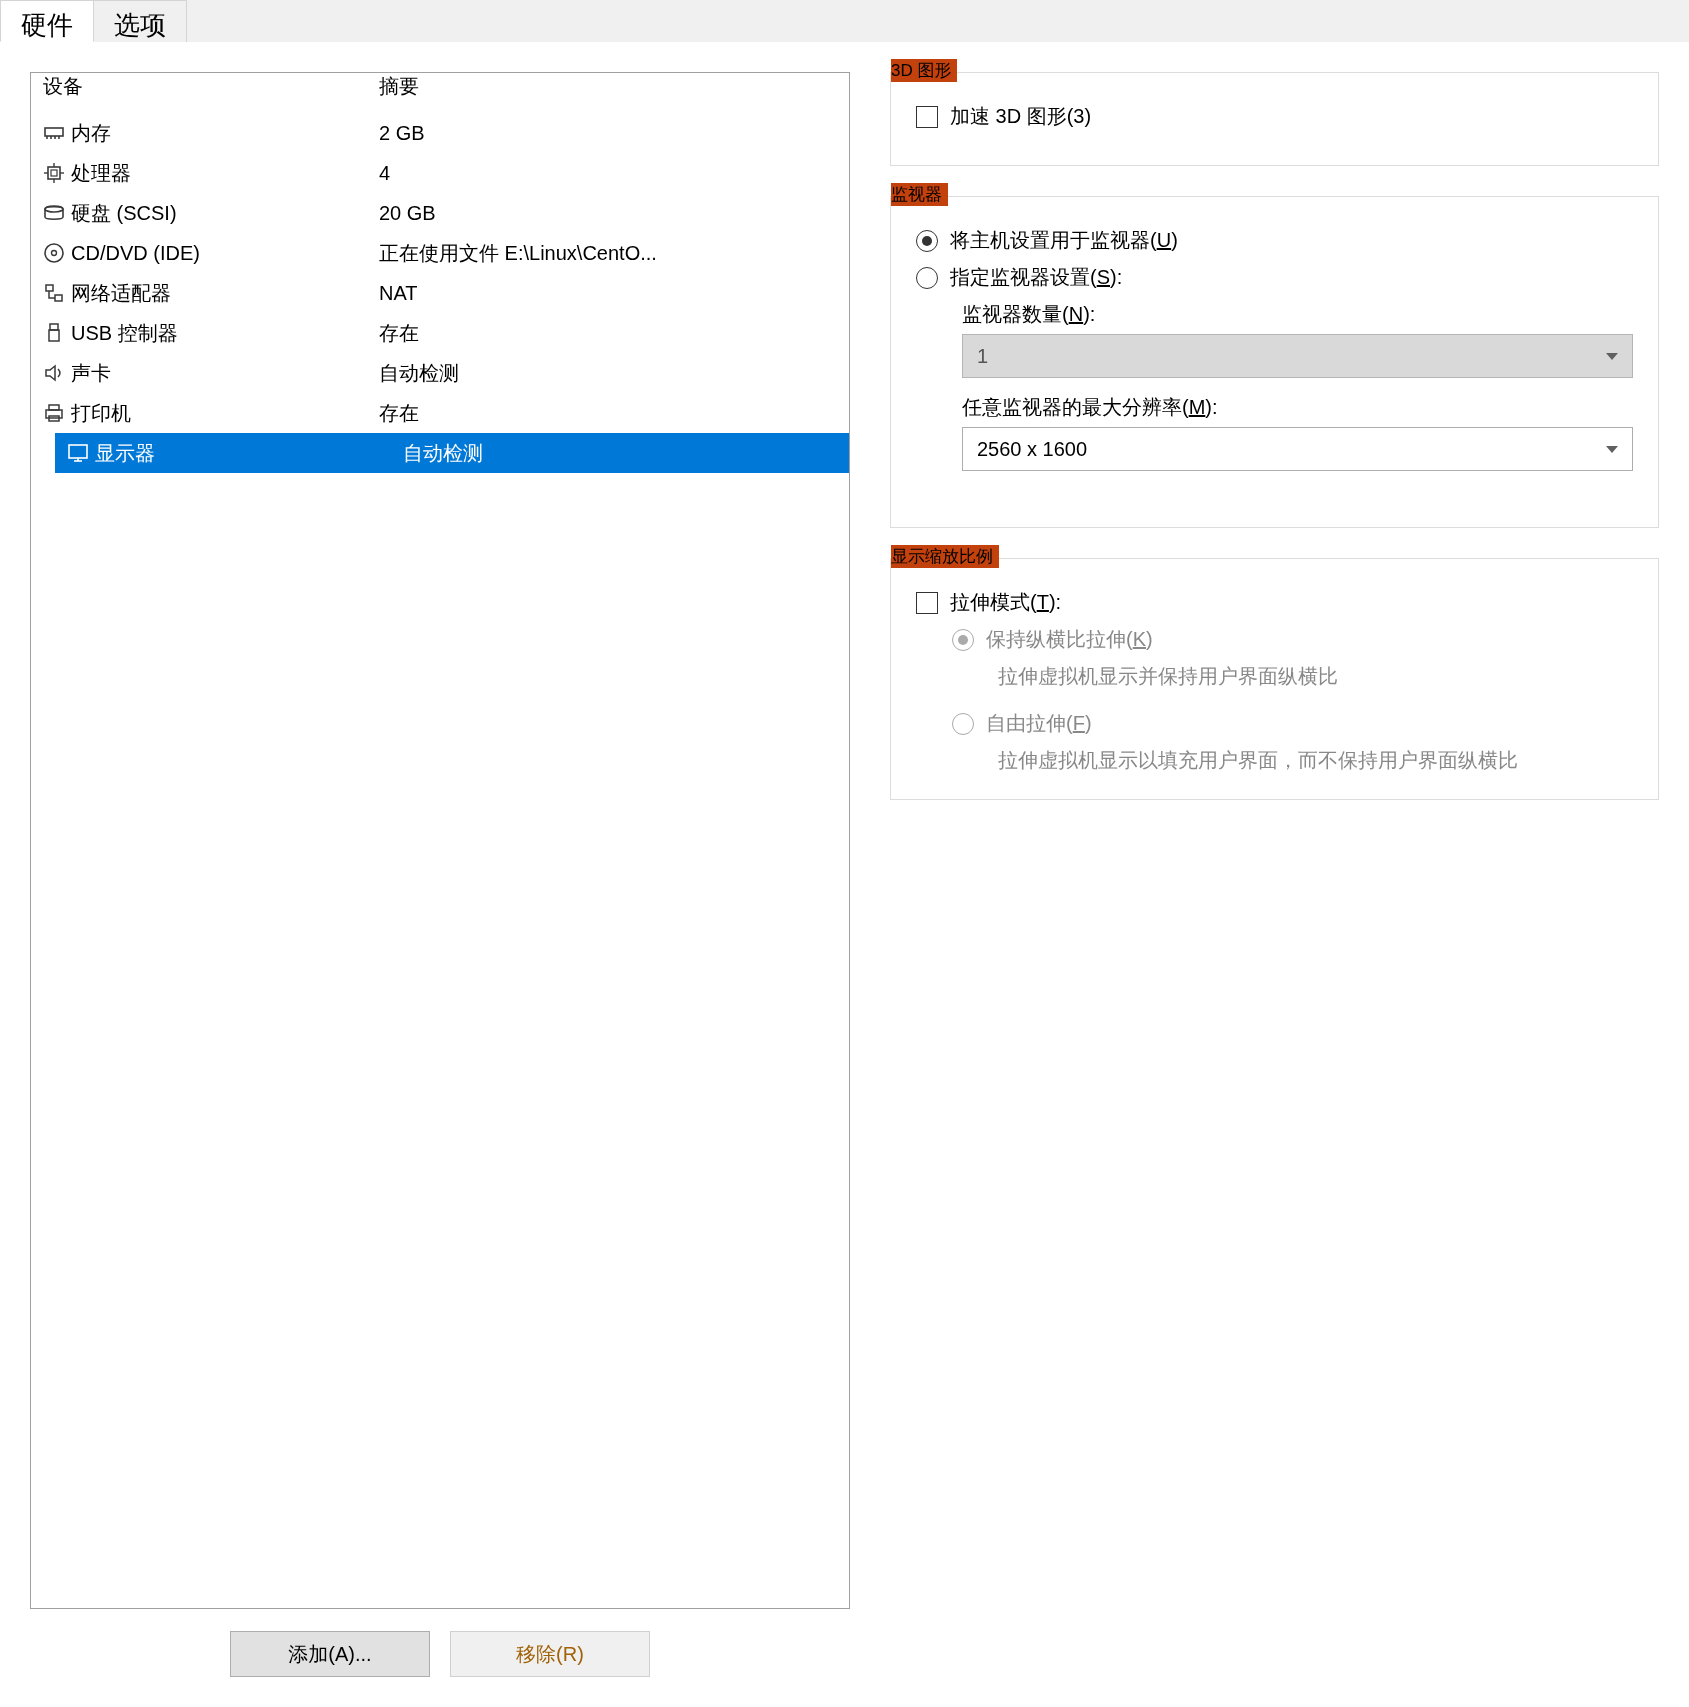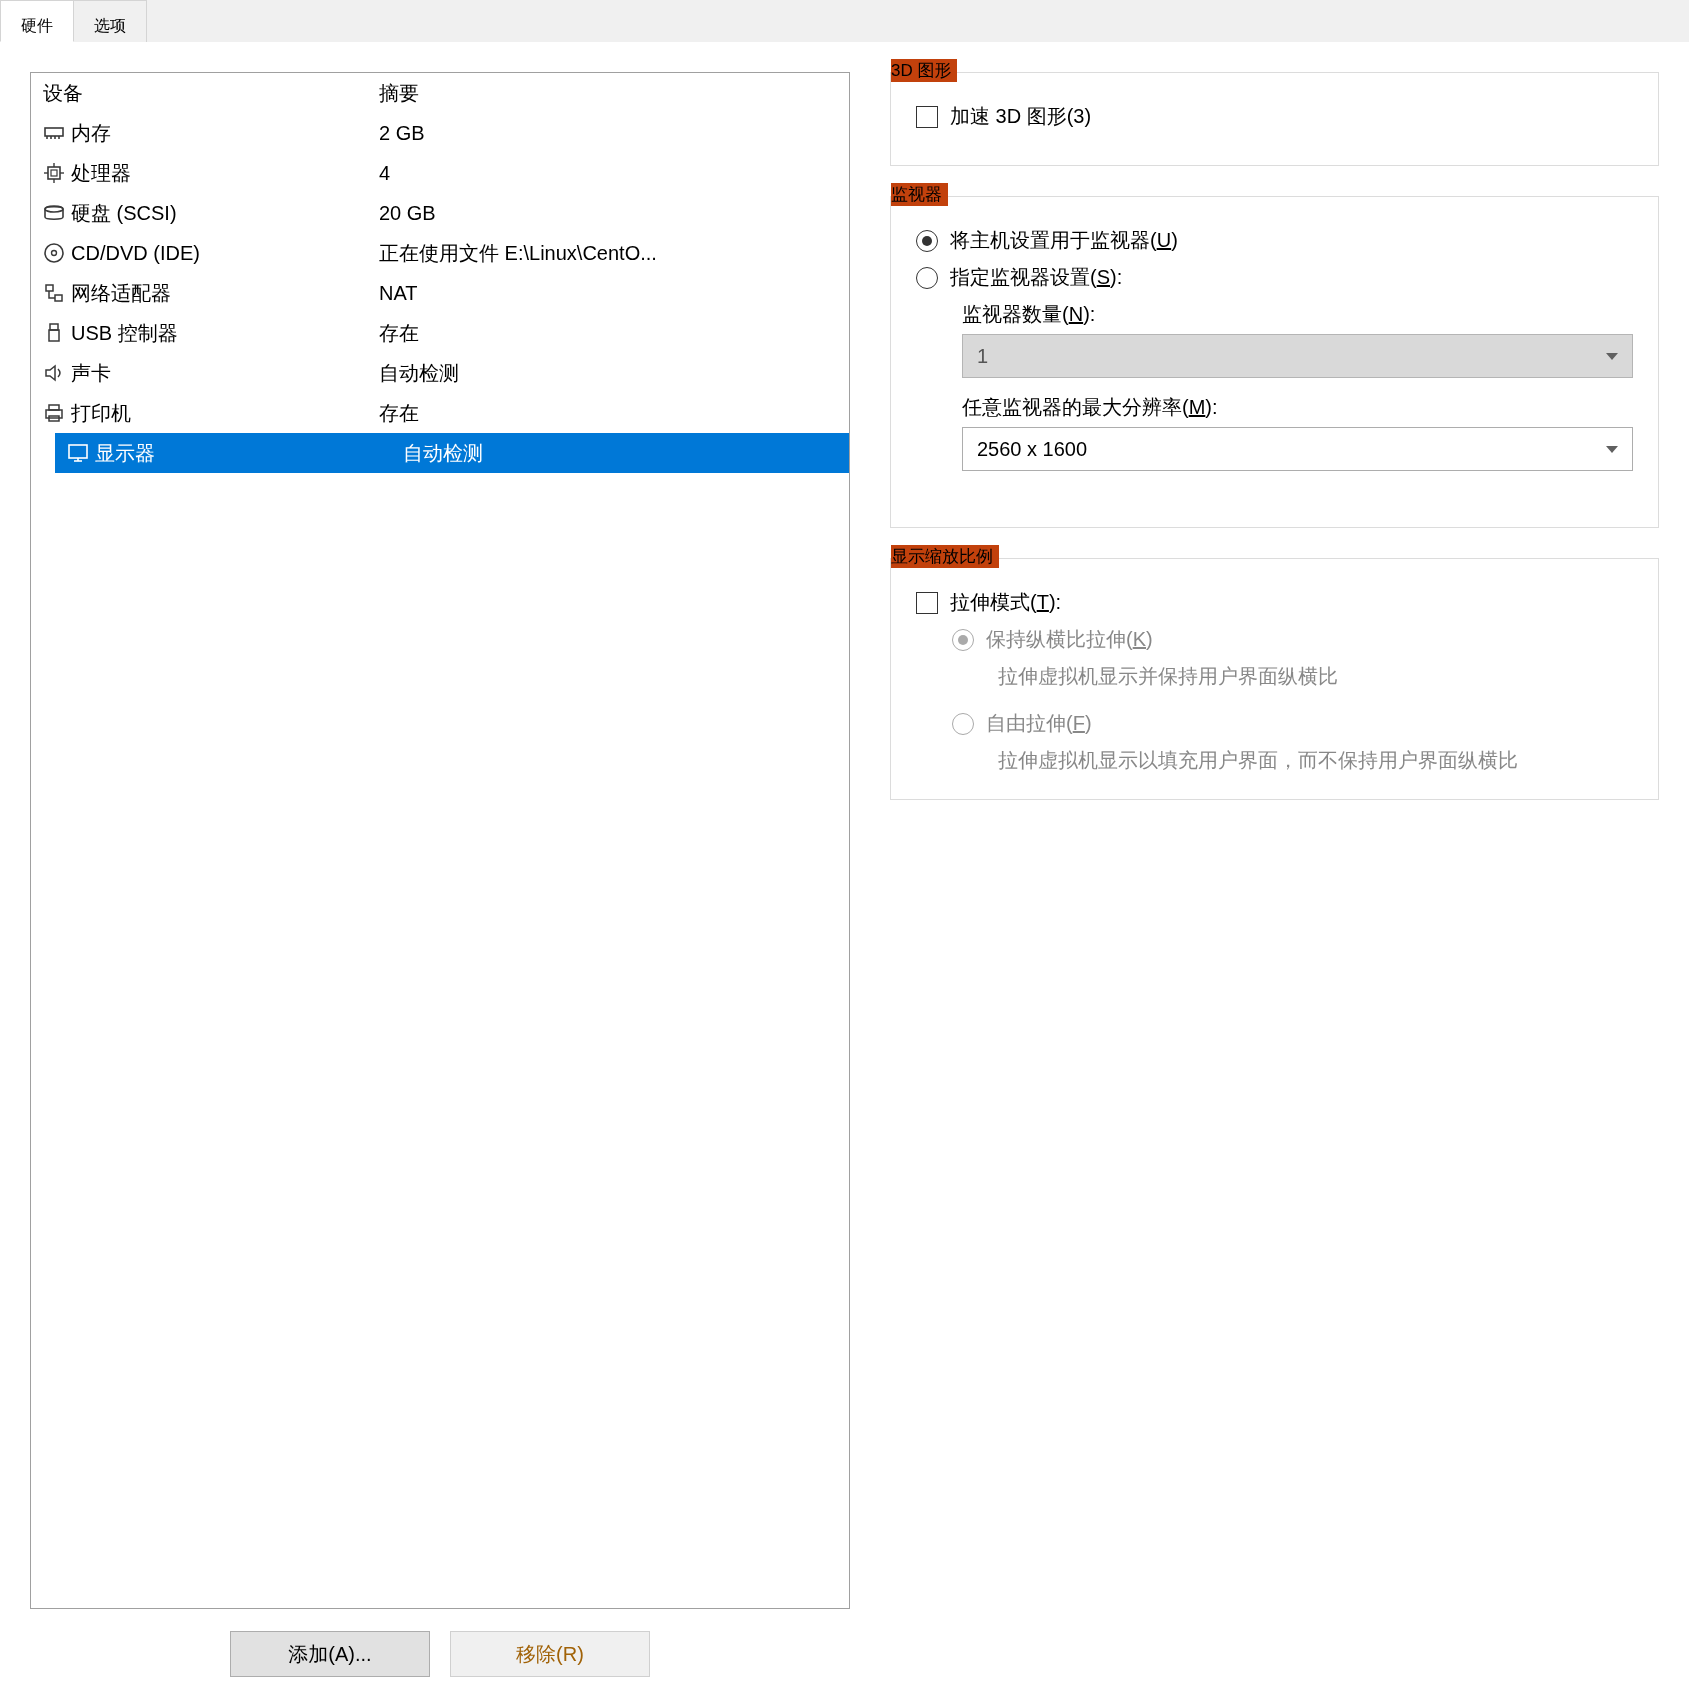--- a/index.html
+++ b/index.html
@@ -11,27 +11,27 @@
       width: 1689px;
       height: 1707px;
       position: relative;
     }
     .tabs {
       display: flex;
       background: #f0f0f0;
       height: 42px;
     }
     .tab {
-      padding: 15px 20px 7px 20px;
+      padding: 7px 20px 7px 20px;
       background: #f0f0f0;
       border: 1px solid #d4d4d4;
       border-bottom: none;
       color: #000;
       cursor: pointer;
-      font-size: 16px;
+      font-size: 26px;
     }
     .tab.active {
       background: #fff;
       border: 1px solid #d4d4d4;
       border-top: 1px solid #d4d4d4;
       border-bottom: 1px solid #fff;
       position: relative;
       z-index: 2;
     }
     .tab.inactive {
@@ -55,21 +55,21 @@
     }
     .device-table {
       border: 1px solid #a0a0a0;
       background: #fff;
       flex: 1;
       overflow: hidden;
     }
     .device-header {
       display: flex;
       height: 40px;
-      align-items: center;
+      align-items: flex-start;
       padding: 0 8px;
       font-family: Liberation Mono, monospace;
     }
     .device-header .col1 { width: 340px; padding-left: 4px;}
     .device-header .col2 { flex: 1; }
     .device-row {
       display: flex;
       height: 40px;
       align-items: center;
       padding: 0 8px;

